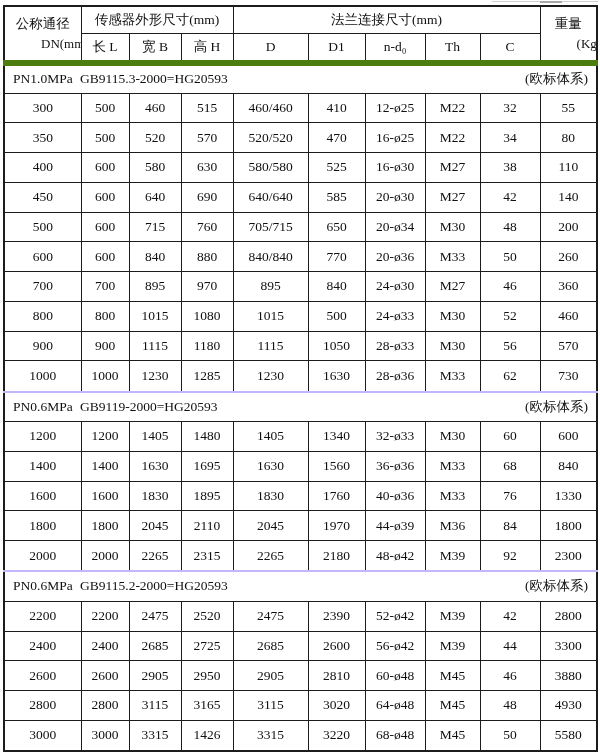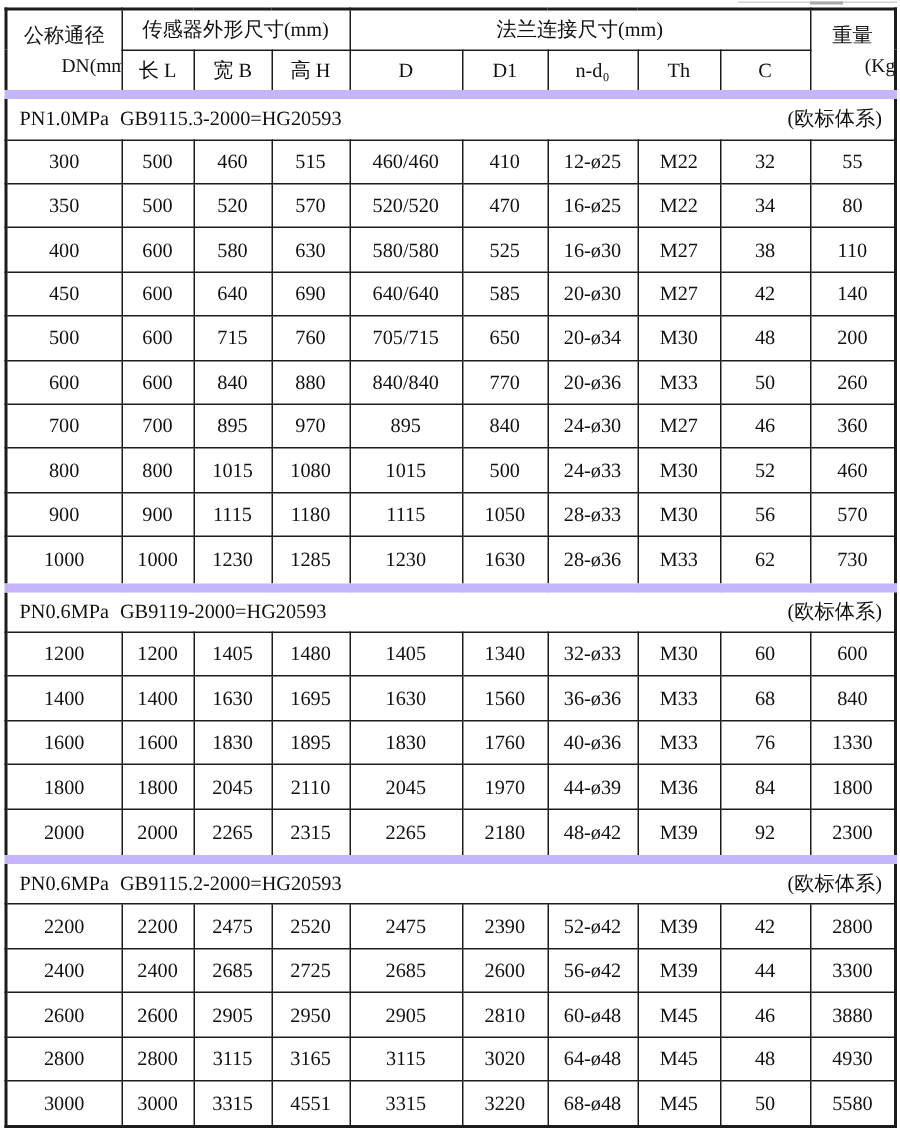--- a/index.html
+++ b/index.html
@@ -26,21 +26,21 @@
     font-size: 13.5px;
     padding: 0;
     overflow: hidden;
     white-space: nowrap;
   }
   thead { border-bottom: 6px solid #4d7c0f; }
   thead tr.h1 { height: 27px; }
   thead tr.h2 { height: 30px; margin-top: 20px; }
   .two-line { line-height: 1.5; }
   .two-line .l2 { font-size: 13px; padding-left: 36px; }
-  tr.section-row { height: 30px; border-top: 6px solid #c4b5fd; }
+  tr.section-row { height: 30px; border-top: 2px solid #c4b5fd; }
   tr.section-row td { text-align: left; }
   .section-line { display: flex; align-items: center; padding: 0 8px; }
   .section-line .pressure { width: 67px; text-align: left; }
   .section-line .standard { text-align: center; }
   .section-line .note { margin-left: auto; }
   .scan-artifact {
     position: absolute; top: 1px; left: 492px;
     width: 106px; height: 1px; background: #cfcfcf;
   }
   .scan-artifact-dark {
@@ -348,21 +348,21 @@
         <td>3020</td>
         <td>64-ø48</td>
         <td>M45</td>
         <td>48</td>
         <td>4930</td>
       </tr>
       <tr>
         <td>3000</td>
         <td>3000</td>
         <td>3315</td>
-        <td>4551</td>
+        <td>1426</td>
         <td>3315</td>
         <td>3220</td>
         <td>68-ø48</td>
         <td>M45</td>
         <td>50</td>
         <td>5580</td>
       </tr>
     </tbody>
 </table>
 

